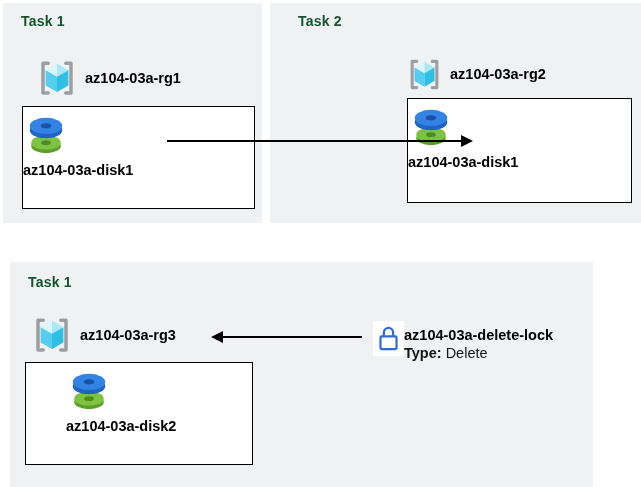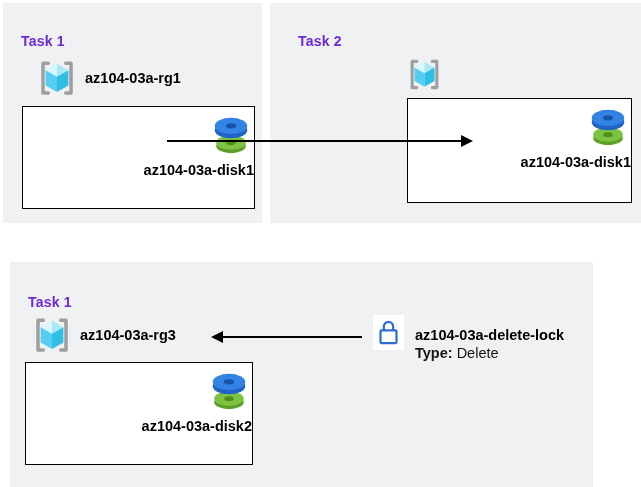--- a/index.html
+++ b/index.html
@@ -11,23 +11,22 @@
     background: #ffffff;
     overflow: hidden;
   }
   .panel { position: absolute; background: #f0f1f2; }
   #p1 { left: 3px;   top: 3px;   width: 259px; height: 220px; }
   #p2 { left: 270px; top: 3px;   width: 389px; height: 220px; }
   #p3 { left: 10px;  top: 262px; width: 583px; height: 225px; }
 
   .task-title {
     position: absolute;
-    font-size: 14px; font-weight: bold; color: #6d28d9;
+    font-size: 14px; font-weight: bold; color: #14532d;
     letter-spacing: 0.2px;
-    margin-top: 20px;
   }
   #p1 .task-title { left: 18px; top: 10px; }
   #p2 .task-title { left: 28px; top: 10px; }
   #p3 .task-title { left: 18px; top: 12px; }
 
   .rg-row {
     position: absolute;
     display: flex; align-items: center; gap: 7px;
   }
   #p1 .rg-row { left: 33px;  top: 54px; }
@@ -39,31 +38,31 @@
 
   .label {
     font-size: 14.5px; font-weight: bold; color: #000000;
     line-height: 1.15; white-space: nowrap;
   }
 
   .resource-box {
     position: absolute;
     background: #ffffff;
     border: 1.6px solid #000000;
-    display: flex; flex-direction: column; align-items: flex-end;
+    display: flex; flex-direction: column; align-items: flex-start;
   }
   #p1 .resource-box { left: 19px;  top: 103px; width: 233px; height: 103px; }
   #p2 .resource-box { left: 137px; top: 95px;  width: 225px; height: 105px; }
   #p3 .resource-box { left: 15px;  top: 100px; width: 228px; height: 103px; padding-left: 40px; }
   .disk-icon { display: block; width: 46px; height: 42px; margin-top: 7px; }
   .resource-box .label { margin-top: 6px; }
 
   .lock-row {
     position: absolute; left: 363px; top: 53px;
-    display: flex; align-items: flex-start; gap: 11px;
+    display: flex; align-items: center; 
   }
   .lock-badge {
     display: block; width: 31px; height: 35px;
     background: #ffffff; padding: 2px;
   }
   .lock-text { padding-top: 11px; }
   .lock-type { font-size: 14.5px; color: #141414; line-height: 1.18; margin-top: 26px; }
   .lock-type .b { font-weight: bold; }
 
   .arrow-line { position: absolute; height: 2px; background: #000000; }
@@ -135,20 +134,21 @@
           <g stroke="#9c9ea0" stroke-width="4" fill="none" stroke-linecap="round" stroke-linejoin="round">
             <path d="M14 7 H8 V41 H14"></path>
             <path d="M34 7 H40 V41 H34"></path>
           </g>
           <polygon points="24,7.5 11,15 24,22.5" fill="#d9f7fd"></polygon>
           <polygon points="24,7.5 37,15 24,22.5" fill="#a9e9f7"></polygon>
           <polygon points="11,15 24,22.5 24,40 11,32.5" fill="#54cdf0"></polygon>
           <polygon points="37,15 24,22.5 24,40 37,32.5" fill="#2fbfe5"></polygon>
         </svg>
       </span>
+      <span class="label">az104-03a-rg2</span>
     </div>
 
     <div class="resource-box">
       <span class="disk-icon">
         <svg viewBox="0 0 48 44" xmlns="http://www.w3.org/2000/svg">
           <ellipse cx="24" cy="33.5" rx="15.5" ry="7.5" fill="#5d9e28"></ellipse>
           <ellipse cx="24" cy="30" rx="15.5" ry="7.5" fill="#7ec242"></ellipse>
           <ellipse cx="24" cy="30" rx="5" ry="2.4" fill="#4f8c1e"></ellipse>
           <ellipse cx="24" cy="17" rx="17" ry="8.5" fill="#1f63c6"></ellipse>
           <ellipse cx="24" cy="12.5" rx="17" ry="8.5" fill="#3283e4"></ellipse>

